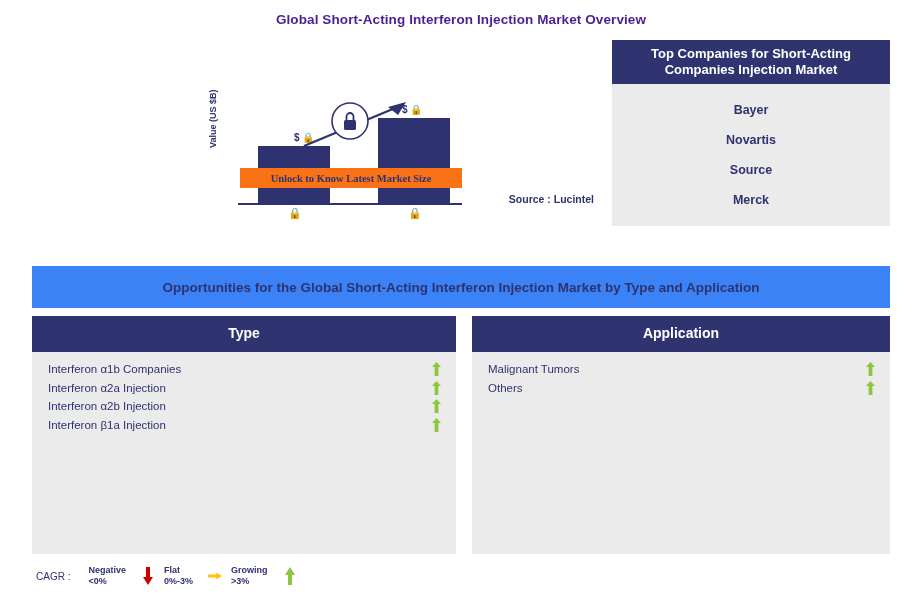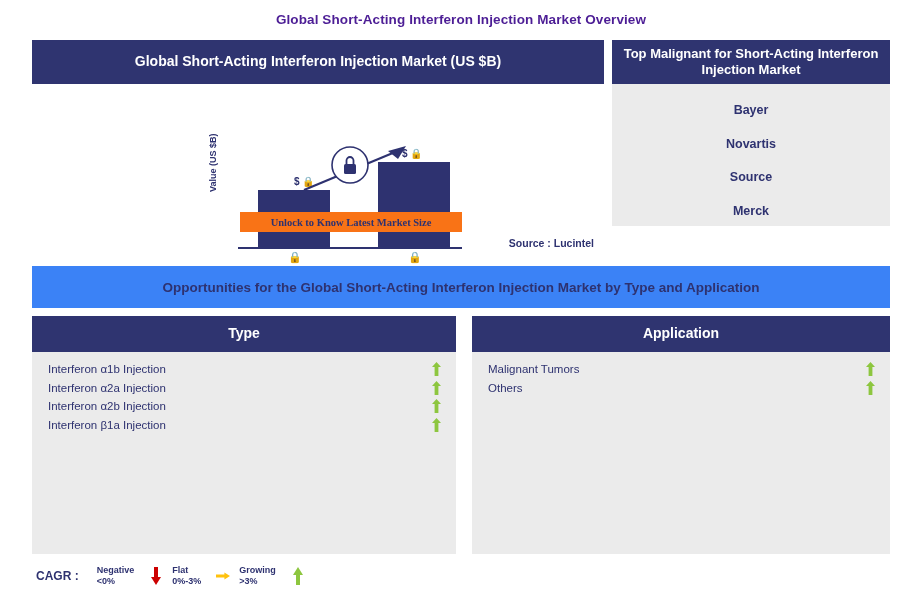--- a/index.html
+++ b/index.html
@@ -138,21 +138,21 @@
   .companies-head {
     height: 44px;
     font-size: 13px;
     padding: 0 6px;
   }
   .companies-body {
     height: 142px;
     background: #ebebeb;
     display: flex;
     flex-direction: column;
-    justify-content: space-between;
+    justify-content: flex-start;
     padding-top: 11px;
     box-sizing: border-box;
   }
   .company-item {
     text-align: center;
     font-size: 12.5px;
     font-weight: bold;
     color: #2e3270;
     padding: 8px 0;
   }
@@ -209,22 +209,22 @@
   
   .cagr-legend {
     position: absolute;
     left: 36px;
     top: 562px;
     display: flex;
     align-items: center;
     height: 28px;
   }
   .cagr-title {
-    font-size: 12px;
-    font-weight: bold;
+    font-size: 10px;
+    font-weight: normal;
     color: #2e3270;
     margin-right: 18px;
   }
   .legend-item {
     display: flex;
     align-items: center;
     margin-right: 6px;
   }
   .legend-text {
     font-size: 9px;
@@ -243,21 +243,20 @@
     align-items: center;
     justify-content: center;
   }
 </style>
 </head>
 <body>
 
 <div class="page-title">Global Short-Acting Interferon Injection Market Overview</div>
 
 <div class="chart-panel">
-  <div class="panel-head chart-head">Global Short-Acting Interferon Injection Market (US $B)</div>
   <div class="chart-body">
 
     <div class="y-axis-label">Value (US $B)</div>
 
     <div class="axis-line"></div>
 
     <div class="bar bar-1"></div>
     <div class="bar bar-2"></div>
 
     <div class="bar-label bar-label-1">$ 🔒</div>
@@ -274,36 +273,36 @@
       <path d="M44.5 22 v-3.5 a3.5 3.5 0 0 1 7 0 V22" fill="none" stroke="#2e3270" stroke-width="1.8"></path>
     </svg>
 
     <div class="unlock-band">Unlock to Know Latest Market Size</div>
 
     <div class="source-note">Source : Lucintel</div>
   </div>
 </div>
 
 <div class="companies-panel">
-  <div class="panel-head companies-head">Top Malignant for Short-Acting Interferon Injection Market</div>
+  <div class="panel-head companies-head">Top Companies for Short-Acting Companies Injection Market</div>
   <div class="companies-body">
     <div class="company-item">Bayer</div>
     <div class="company-item">Novartis</div>
     <div class="company-item">Source</div>
     <div class="company-item">Merck</div>
   </div>
 </div>
 
 <div class="opps-banner">Opportunities for the Global Short-Acting Interferon Injection Market by Type and Application</div>
 
 <div class="list-panel type-panel">
   <div class="panel-head list-head">Type</div>
   <div class="list-body">
     <div class="list-row">
-      <span class="list-row-label">Interferon α1b Injection</span>
+      <span class="list-row-label">Interferon α1b Companies</span>
       <span class="arrow-icon">
         <svg viewBox="0 0 11 14" width="11" height="14">
             <polygon points="5.5,0 10,5 7.4,5 7.4,14 3.6,14 3.6,5 1,5" fill="#8dc63f"></polygon>
           </svg>
       </span>
     </div>
     <div class="list-row">
       <span class="list-row-label">Interferon α2a Injection</span>
       <span class="arrow-icon">
         <svg viewBox="0 0 11 14" width="11" height="14">

